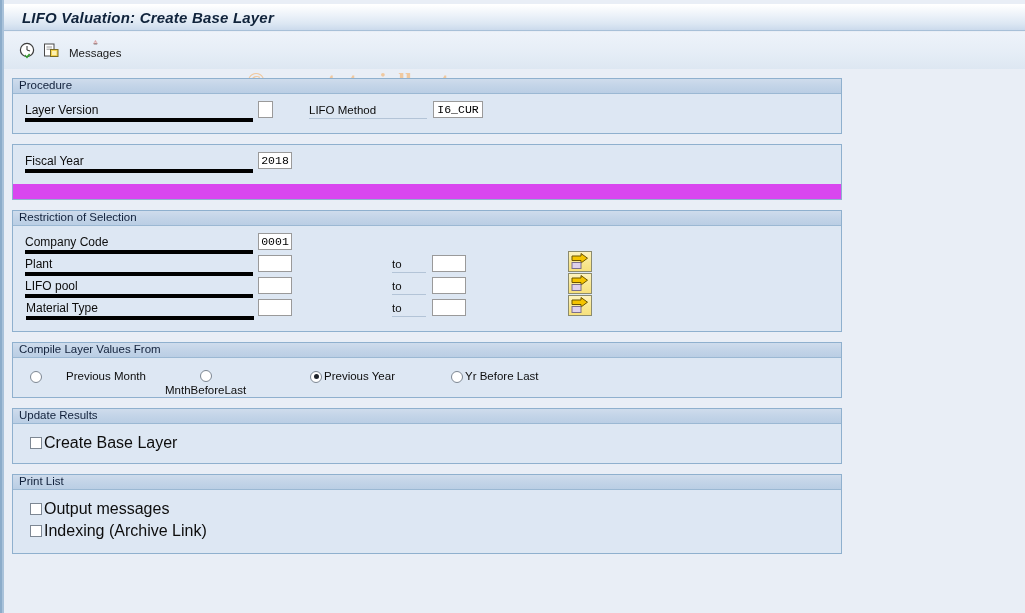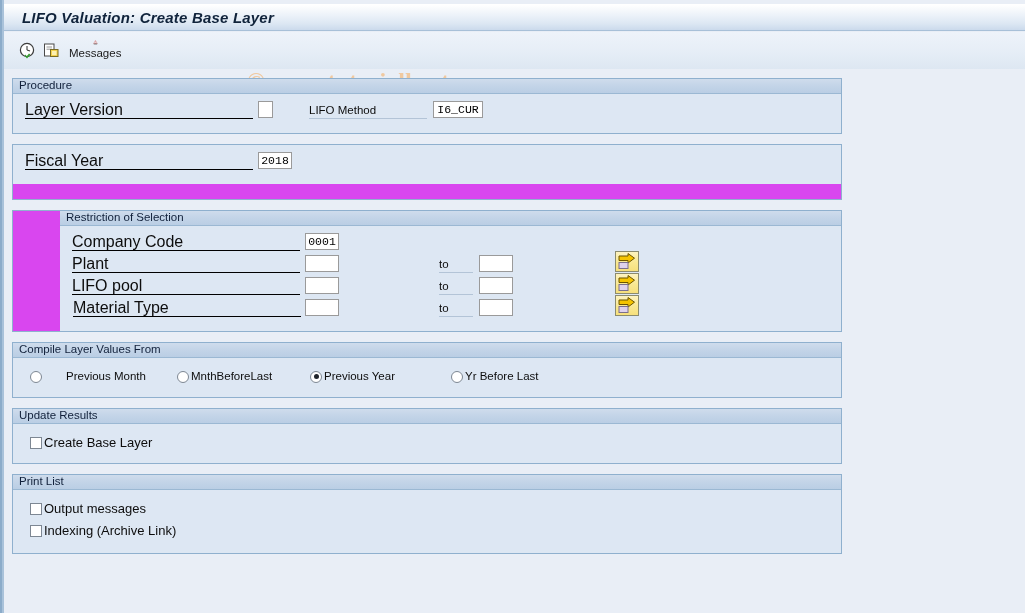--- a/index.html
+++ b/index.html
@@ -130,25 +130,25 @@
     line-height: 15px;
   }
   .group-body {
     position: relative;
     background: #dde7f3;
   }
 
   
   .fld-label {
     position: absolute;
-    font-size: 16px;
+    font-size: 12px;
     color: #0d0d0d;
     white-space: nowrap;
     line-height: 14px;
-    border-bottom: 1px solid #000000;
+    border-bottom: 4px solid #000000;
     padding-bottom: 1px;
     box-sizing: border-box;
   }
   .plain-label {
     position: absolute;
     font-size: 11.5px;
     color: #0d0d0d;
     white-space: nowrap;
     line-height: 14px;
     border-bottom: 1px solid #b3c4d7;
@@ -227,21 +227,21 @@
   }
   .check-box {
     width: 12px;
     height: 12px;
     background: #ffffff;
     border: 1px solid #7d8793;
     box-sizing: border-box;
     flex: 0 0 auto;
   }
   .check-text {
-    font-size: 13px;
+    font-size: 16px;
     color: #0d0d0d;
     line-height: 13px;
   }
 </style>
 </head>
 <body>
 
 <div id="screen">
 
   <div class="win-edge-left"></div>
@@ -298,21 +298,21 @@
     </div>
   </div>
 
   <div class="group" id="grp-settlement" style="top:144px; height:56px;">
     <div class="group-body" style="height:39px;">
       <span class="fld-label" style="left:12px; top:9px; width:228px;">Fiscal Year</span>
       <span class="input" style="left:245px; top:7px; width:34px; text-align:center;">2018</span>
     </div>
   </div>
 
-  <div class="group" id="grp-restriction" style="top:210px; height:122px;padding-left:47px;">
+  <div class="group" id="grp-restriction" style="top:210px; height:122px;">
     <div class="group-header">
       <span class="gh-text">Restriction of Selection</span>
     </div>
     <div class="group-body" style="height:105px;">
 
       <span class="fld-label" style="left:12px; top:9px; width:228px;">Company Code</span>
       <span class="input" style="left:245px; top:7px; width:34px; text-align:center;">0001</span>
 
       <span class="fld-label" style="left:12px; top:31px; width:228px;">Plant</span>
       <span class="input" style="left:245px; top:29px; width:34px;"></span>
@@ -352,21 +352,21 @@
 
   <div class="group" id="grp-compile" style="top:342px; height:56px;">
     <div class="group-header">
       <span class="gh-text">Compile Layer Values From</span>
     </div>
     <div class="group-body" style="height:39px;">
       <div class="radio-wrap" style="left:17px; top:12px;gap:24px;">
         <span class="radio-dot"></span>
         <span class="radio-text">Previous Month</span>
       </div>
-      <div class="radio-wrap" style="left:164px; top:12px;">
+      <div class="radio-wrap" style="left:152px; top:12px;flex-direction:column;">
         <span class="radio-dot"></span>
         <span class="radio-text">MnthBeforeLast</span>
       </div>
       <div class="radio-wrap" style="left:297px; top:12px;">
         <span class="radio-dot checked"></span>
         <span class="radio-text">Previous Year</span>
       </div>
       <div class="radio-wrap" style="left:438px; top:12px;">
         <span class="radio-dot"></span>
         <span class="radio-text">Yr Before Last</span>

